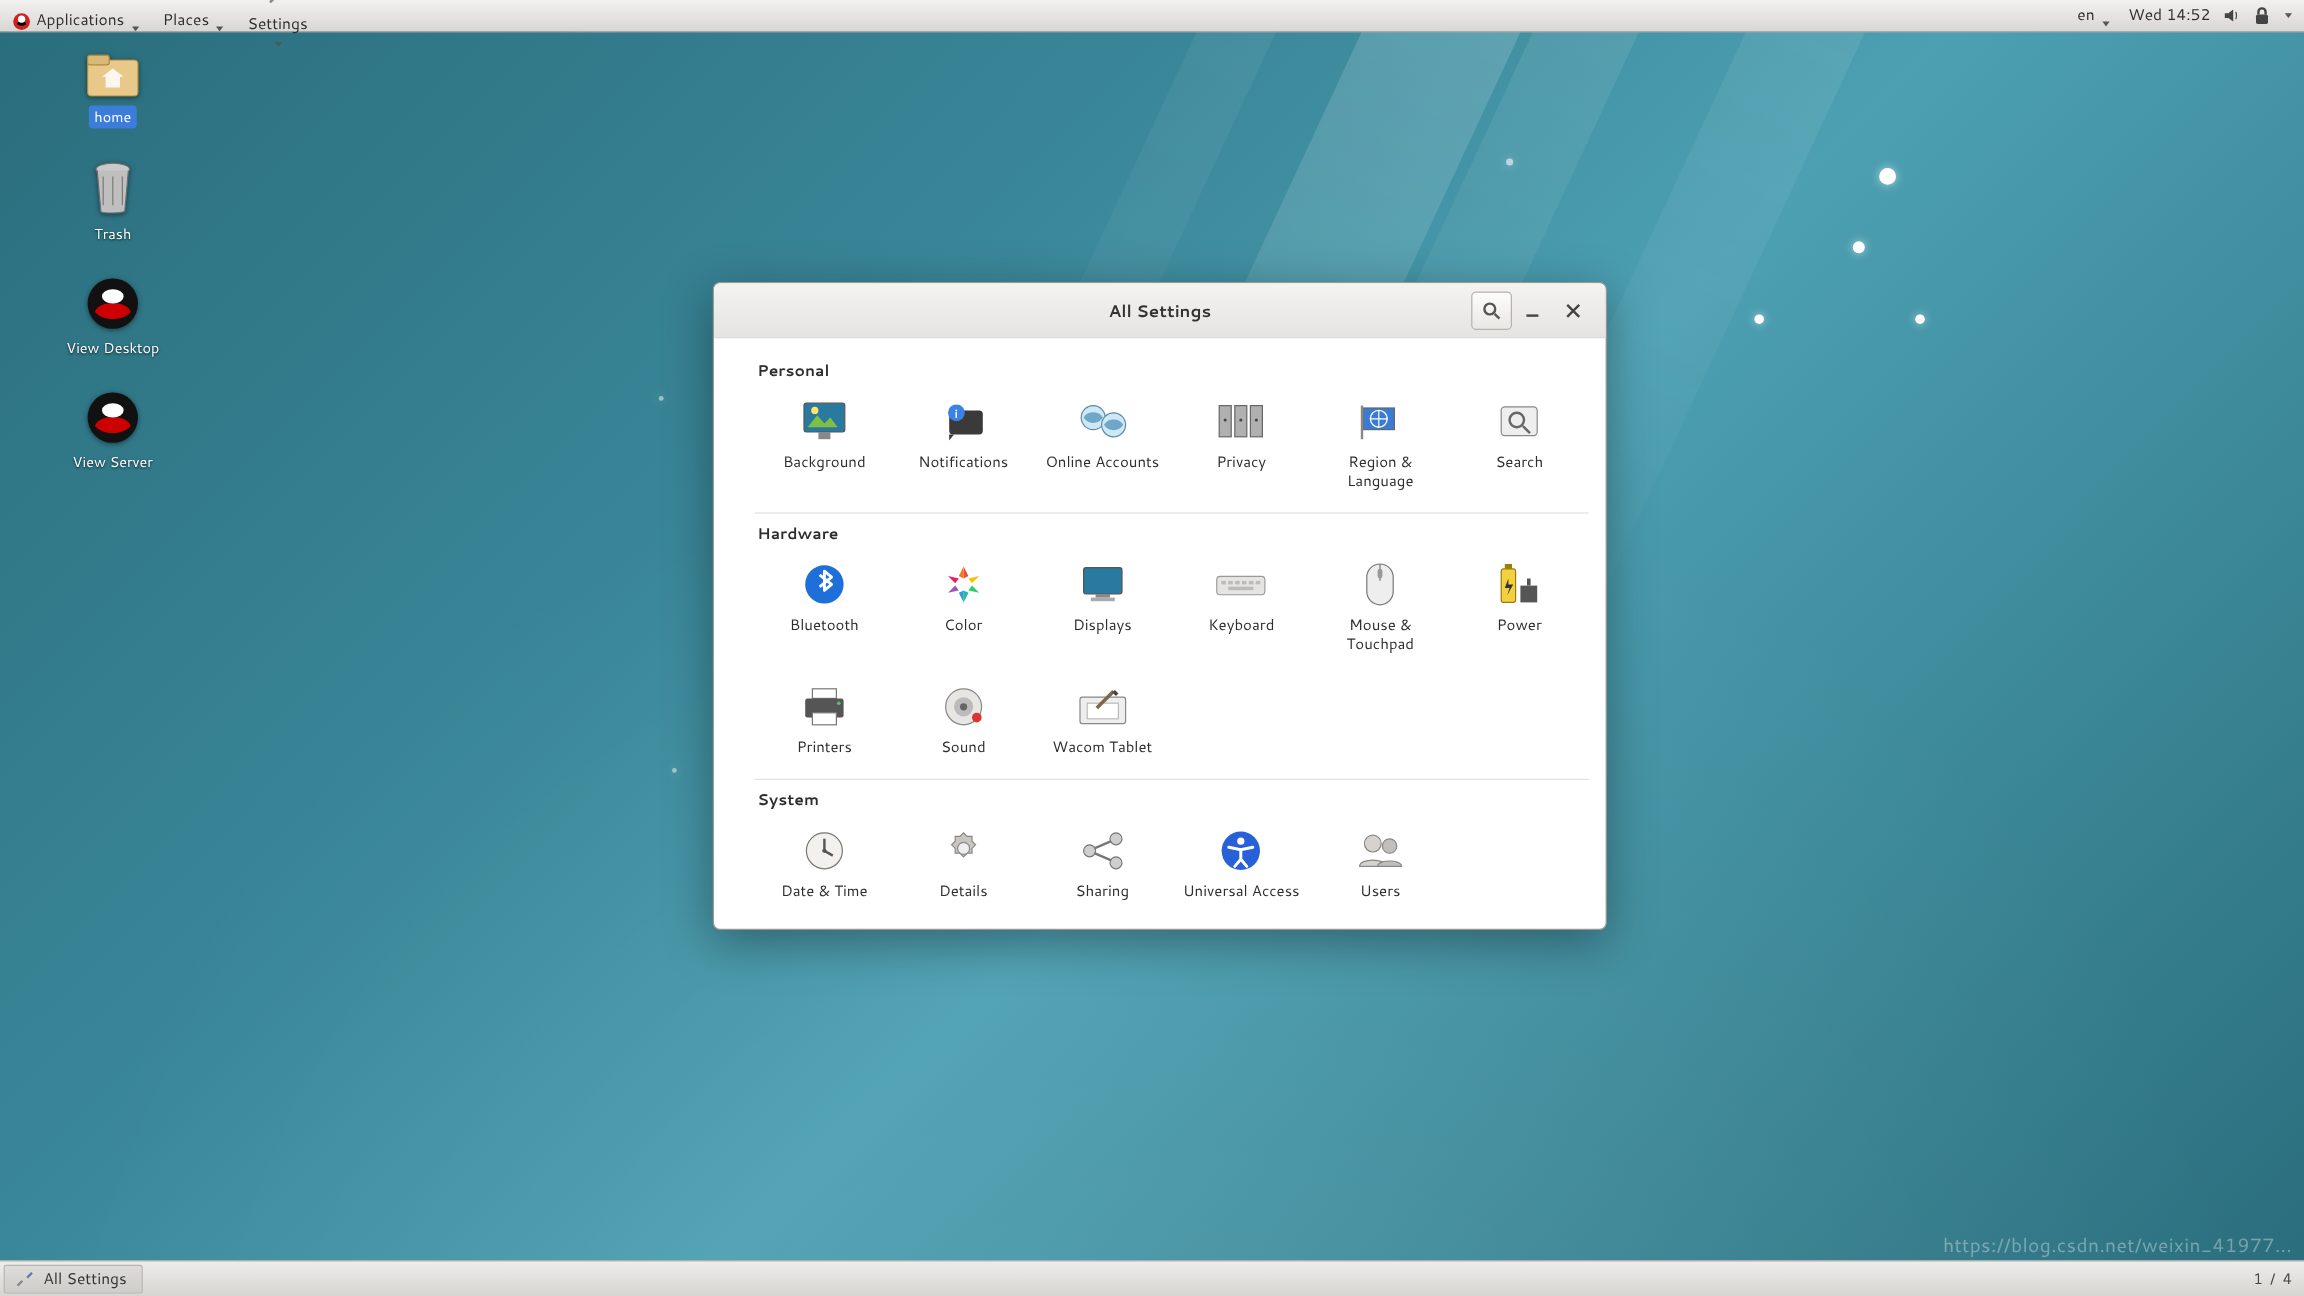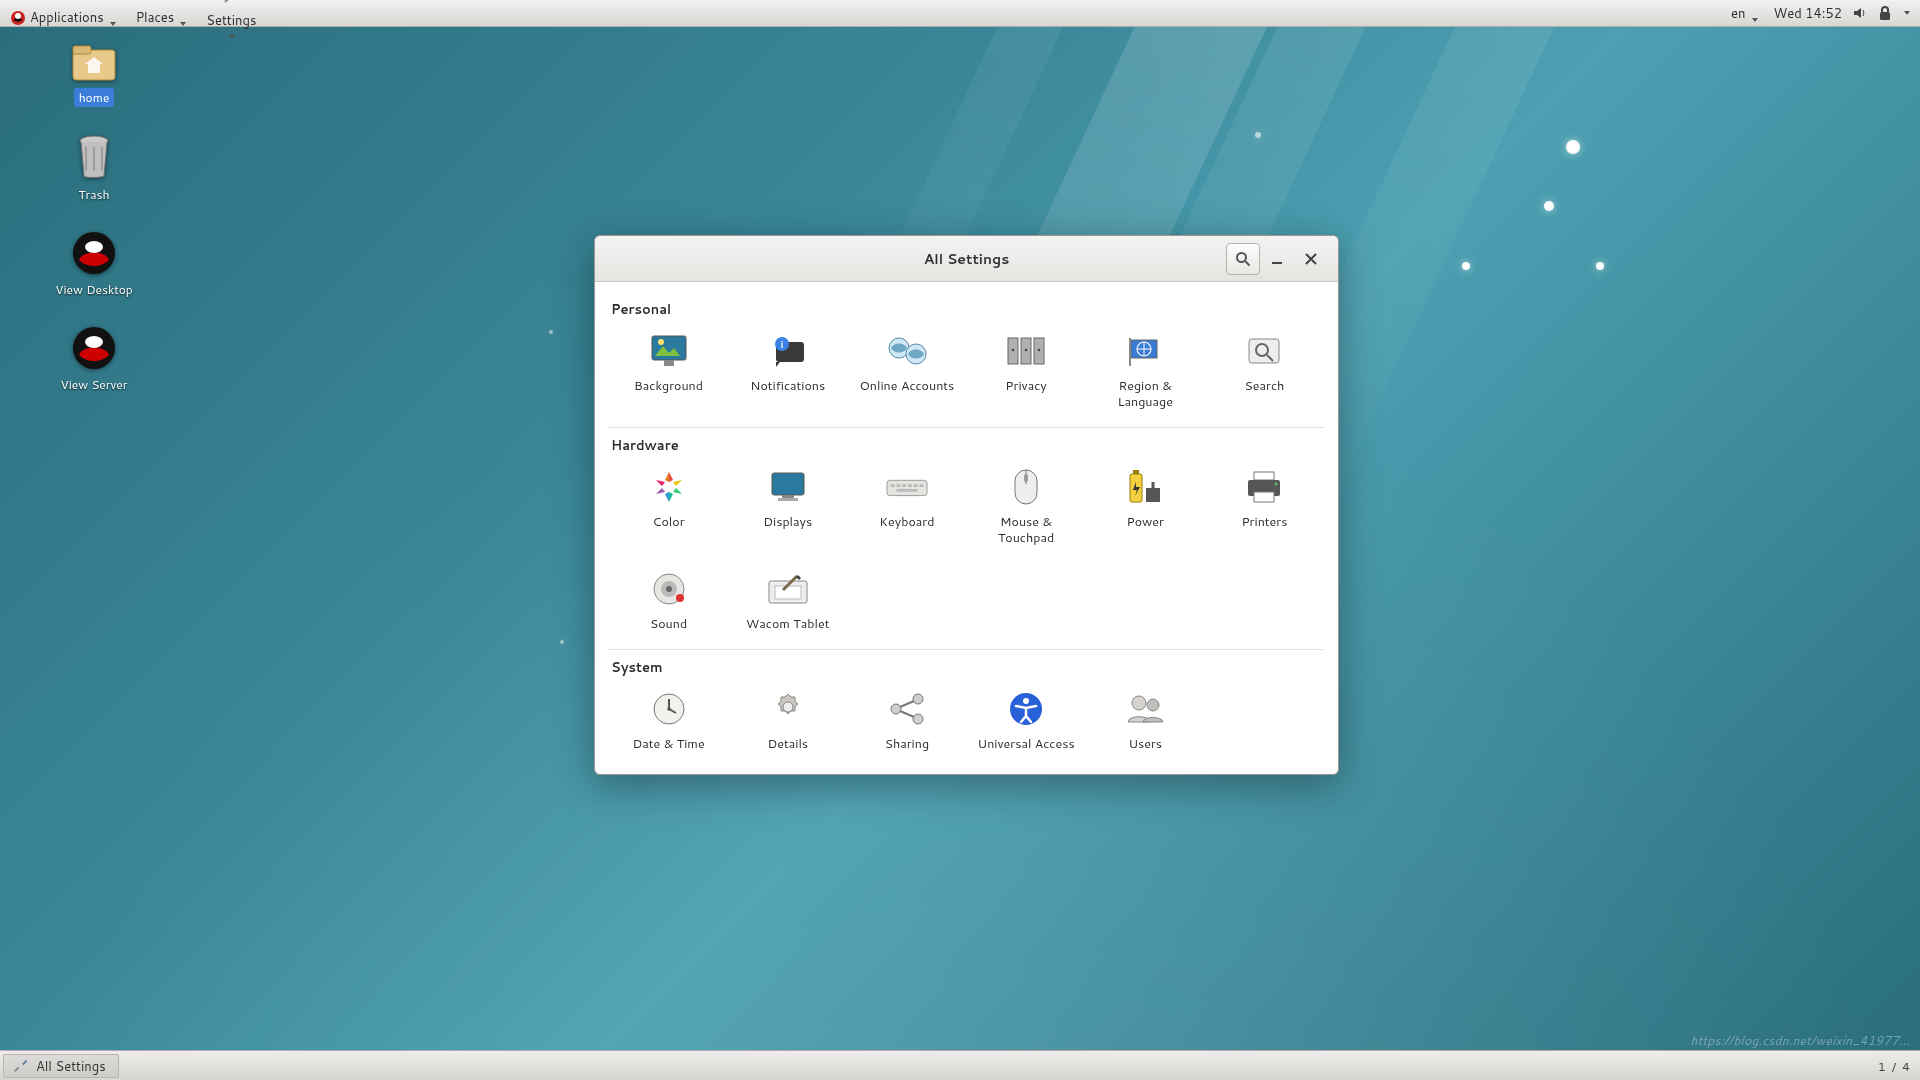--- a/index.html
+++ b/index.html
@@ -57,41 +57,41 @@
   display:flex; align-items:center; position:relative;
 }
 #titlebar .title{ position:absolute; left:0; right:0; text-align:center; font-size:14px; font-weight:bold; color:#333;}
 #titlebar .btns{ margin-left:auto; display:flex; align-items:center; padding-right:10px; gap:0;}
 #titlebar .sqbtn{
   width:34px; height:32px; border:1px solid #b5b2ae; border-radius:4px;
   background:linear-gradient(#fdfdfc,#e9e7e4); display:flex; align-items:center; justify-content:center;
 }
 #titlebar .winbtn{ width:34px; height:32px; display:flex; align-items:center; justify-content:center; color:#444; font-size:14px;}
 
-#win-body{ padding:10px 14px 16px 14px; }
+#win-body{ padding:10px 14px 16px 14px;margin-left:20px; }
 .sect-title{ font-size:13px; font-weight:bold; color:#2d2d2d; margin:8px 0 6px 2px;}
 .grid{ display:grid; grid-template-columns:repeat(6,1fr); row-gap:10px; }
 .cell{ display:flex; flex-direction:column; align-items:center; justify-content:flex-start; gap:6px; padding:6px 2px; border-radius:4px; cursor:default;}
 .cell .t{ font-size:12.5px; color:#2e2e2e; text-align:center; line-height:1.25; max-width:100px;}
 .cell svg{ display:block;}
 hr.sep{ border:none; border-top:1px solid #e2e0dd; margin:12px 0 4px 0;}
 
 
 #bottom{
   position:absolute; left:0; right:0; bottom:0; height:30px;
   background:linear-gradient(#eeedeb,#d7d5d1); border-top:1px solid #b0ada9;
   display:flex; align-items:center;
 }
 #bottom .task{
   height:24px; margin:0 3px; padding:0 12px 0 8px; display:flex; align-items:center; gap:8px;
   background:linear-gradient(#dedcda,#cfcdc9); border:1px solid #b8b5b1; border-radius:2px;
   font-size:13px; color:#333;
 }
 #bottom .right{ margin-left:auto; padding:0 10px; font-size:12.5px; color:#444; display:flex; align-items:center; gap:6px;}
-#watermark{ position:absolute; right:10px; bottom:31px; font-size:12px; color:rgba(255,255,255,.35); letter-spacing:.3px;font-style:italic;}
+#watermark{ position:absolute; right:10px; bottom:31px; font-size:16px; color:rgba(255,255,255,.35); letter-spacing:.3px;}
 
 
 .ic32{ width:42px; height:42px; display:flex; align-items:center; justify-content:center;}
 </style>
 </head>
 <body>
 
 <div id="desktop">
   <div class="ray r1"></div>
     <div class="ray r2"></div>
@@ -278,20 +278,29 @@
         </div>
       </div>
 
       <hr class="sep">
 
       <div class="sect-title">Hardware</div>
       <div class="grid">
         <div class="cell">
           <div class="ic32">
               <svg width="36" height="36" viewBox="0 0 36 36">
+                <circle cx="18" cy="18" r="16" fill="#1e6fd9"></circle>
+                <path d="M14 10l10 8-6 5V7l6 5-10 8" fill="none" stroke="#fff" stroke-width="2.4" stroke-linejoin="round"></path>
+              </svg>
+            </div>
+          <span class="t">Bluetooth</span>
+        </div>
+        <div class="cell">
+          <div class="ic32">
+              <svg width="36" height="36" viewBox="0 0 36 36">
                 <g transform="translate(18 18)">
                   <path d="M0-15l4 8-4 2z" fill="#e74c3c"></path>
                   <path d="M0-15l-4 8 4 2z" fill="#e67e22"></path>
                   <path d="M13-7l-6 6-3-4z" fill="#f1c40f"></path>
                   <path d="M13 7l-6-6-3 4z" fill="#2ecc71"></path>
                   <path d="M0 15l4-8-4-2z" fill="#1abc9c"></path>
                   <path d="M0 15l-4-8 4-2z" fill="#3498db"></path>
                   <path d="M-13 7l6-6 3 4z" fill="#9b59b6"></path>
                   <path d="M-13-7l6 6 3-4z" fill="#e91e63"></path>
                 </g>

